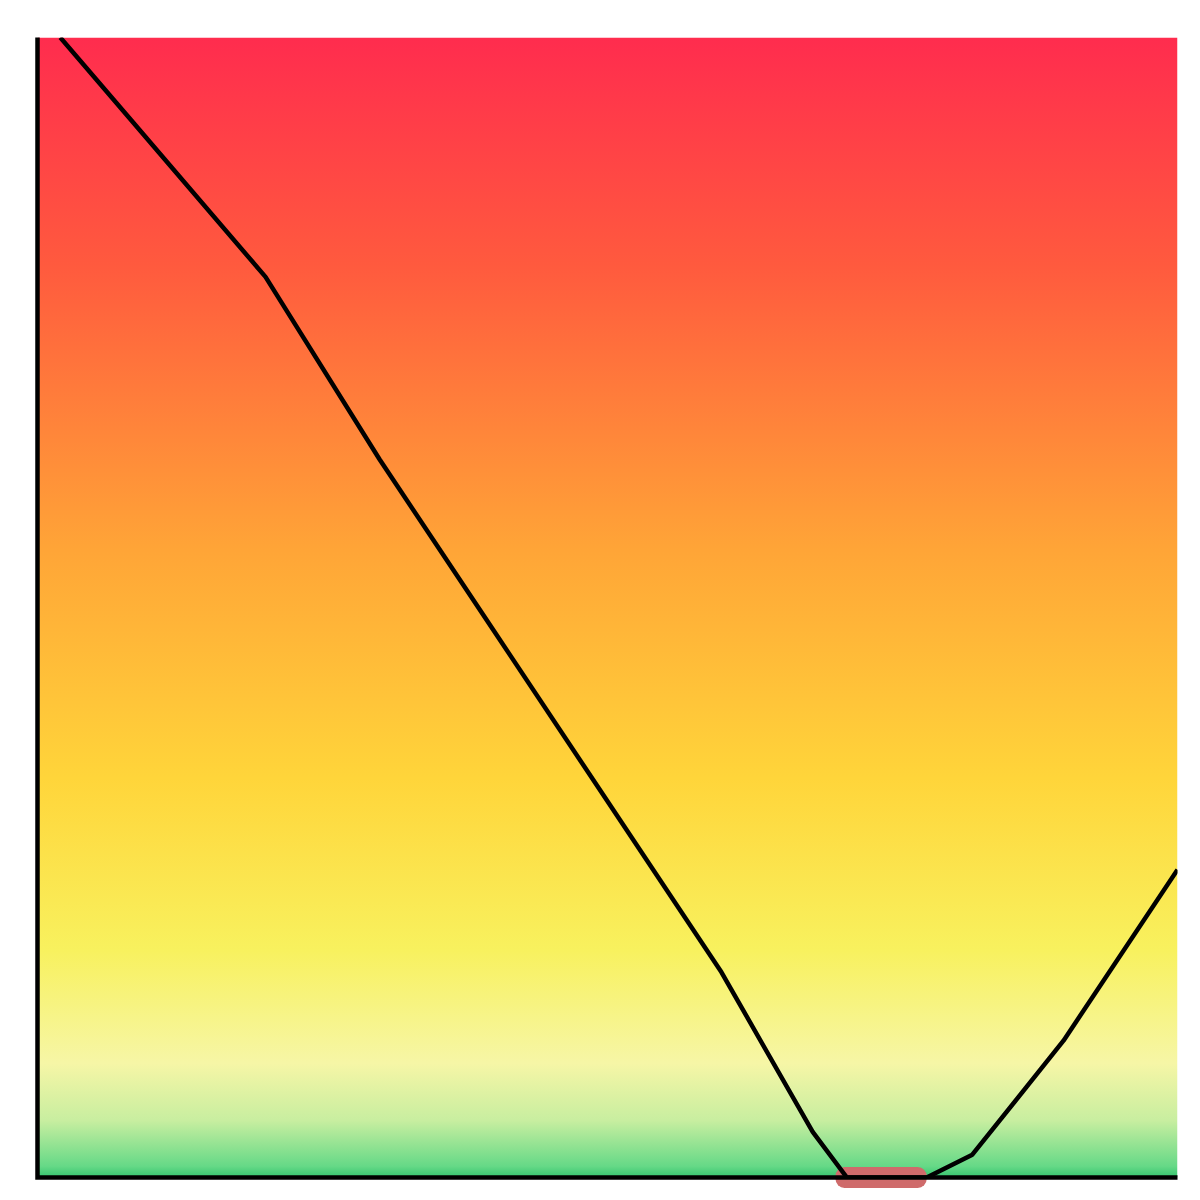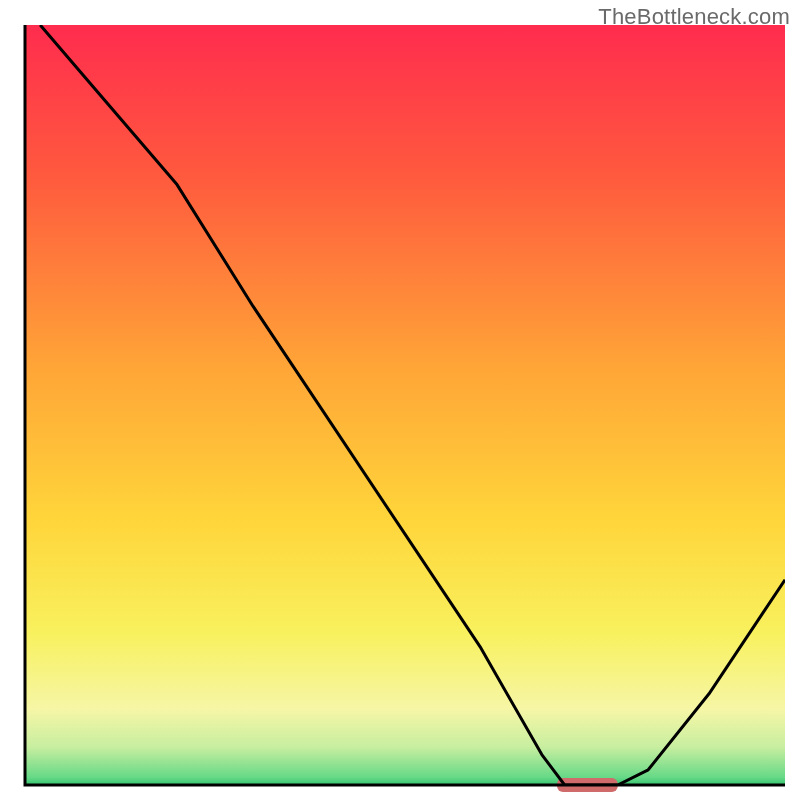--- a/index.html
+++ b/index.html
@@ -47,21 +47,20 @@
   .marker {
     fill: #cf6b6b;
     stroke: none;
   }
 </style>
 </head>
 <body>
 
 <div class="container">
 
-  <div class="watermark">TheBottleneck.com</div>
 
   <svg class="chart" viewBox="0 0 800 800">
     <defs>
       <linearGradient id="bg-grad" x1="0" y1="0" x2="0" y2="1">
           <stop offset="0%" stop-color="#ff2c4e"></stop>
           <stop offset="20%" stop-color="#ff5a3e"></stop>
           <stop offset="45%" stop-color="#ffa537"></stop>
           <stop offset="65%" stop-color="#ffd53a"></stop>
           <stop offset="80%" stop-color="#f8f15e"></stop>
           <stop offset="90%" stop-color="#f6f6a6"></stop>

